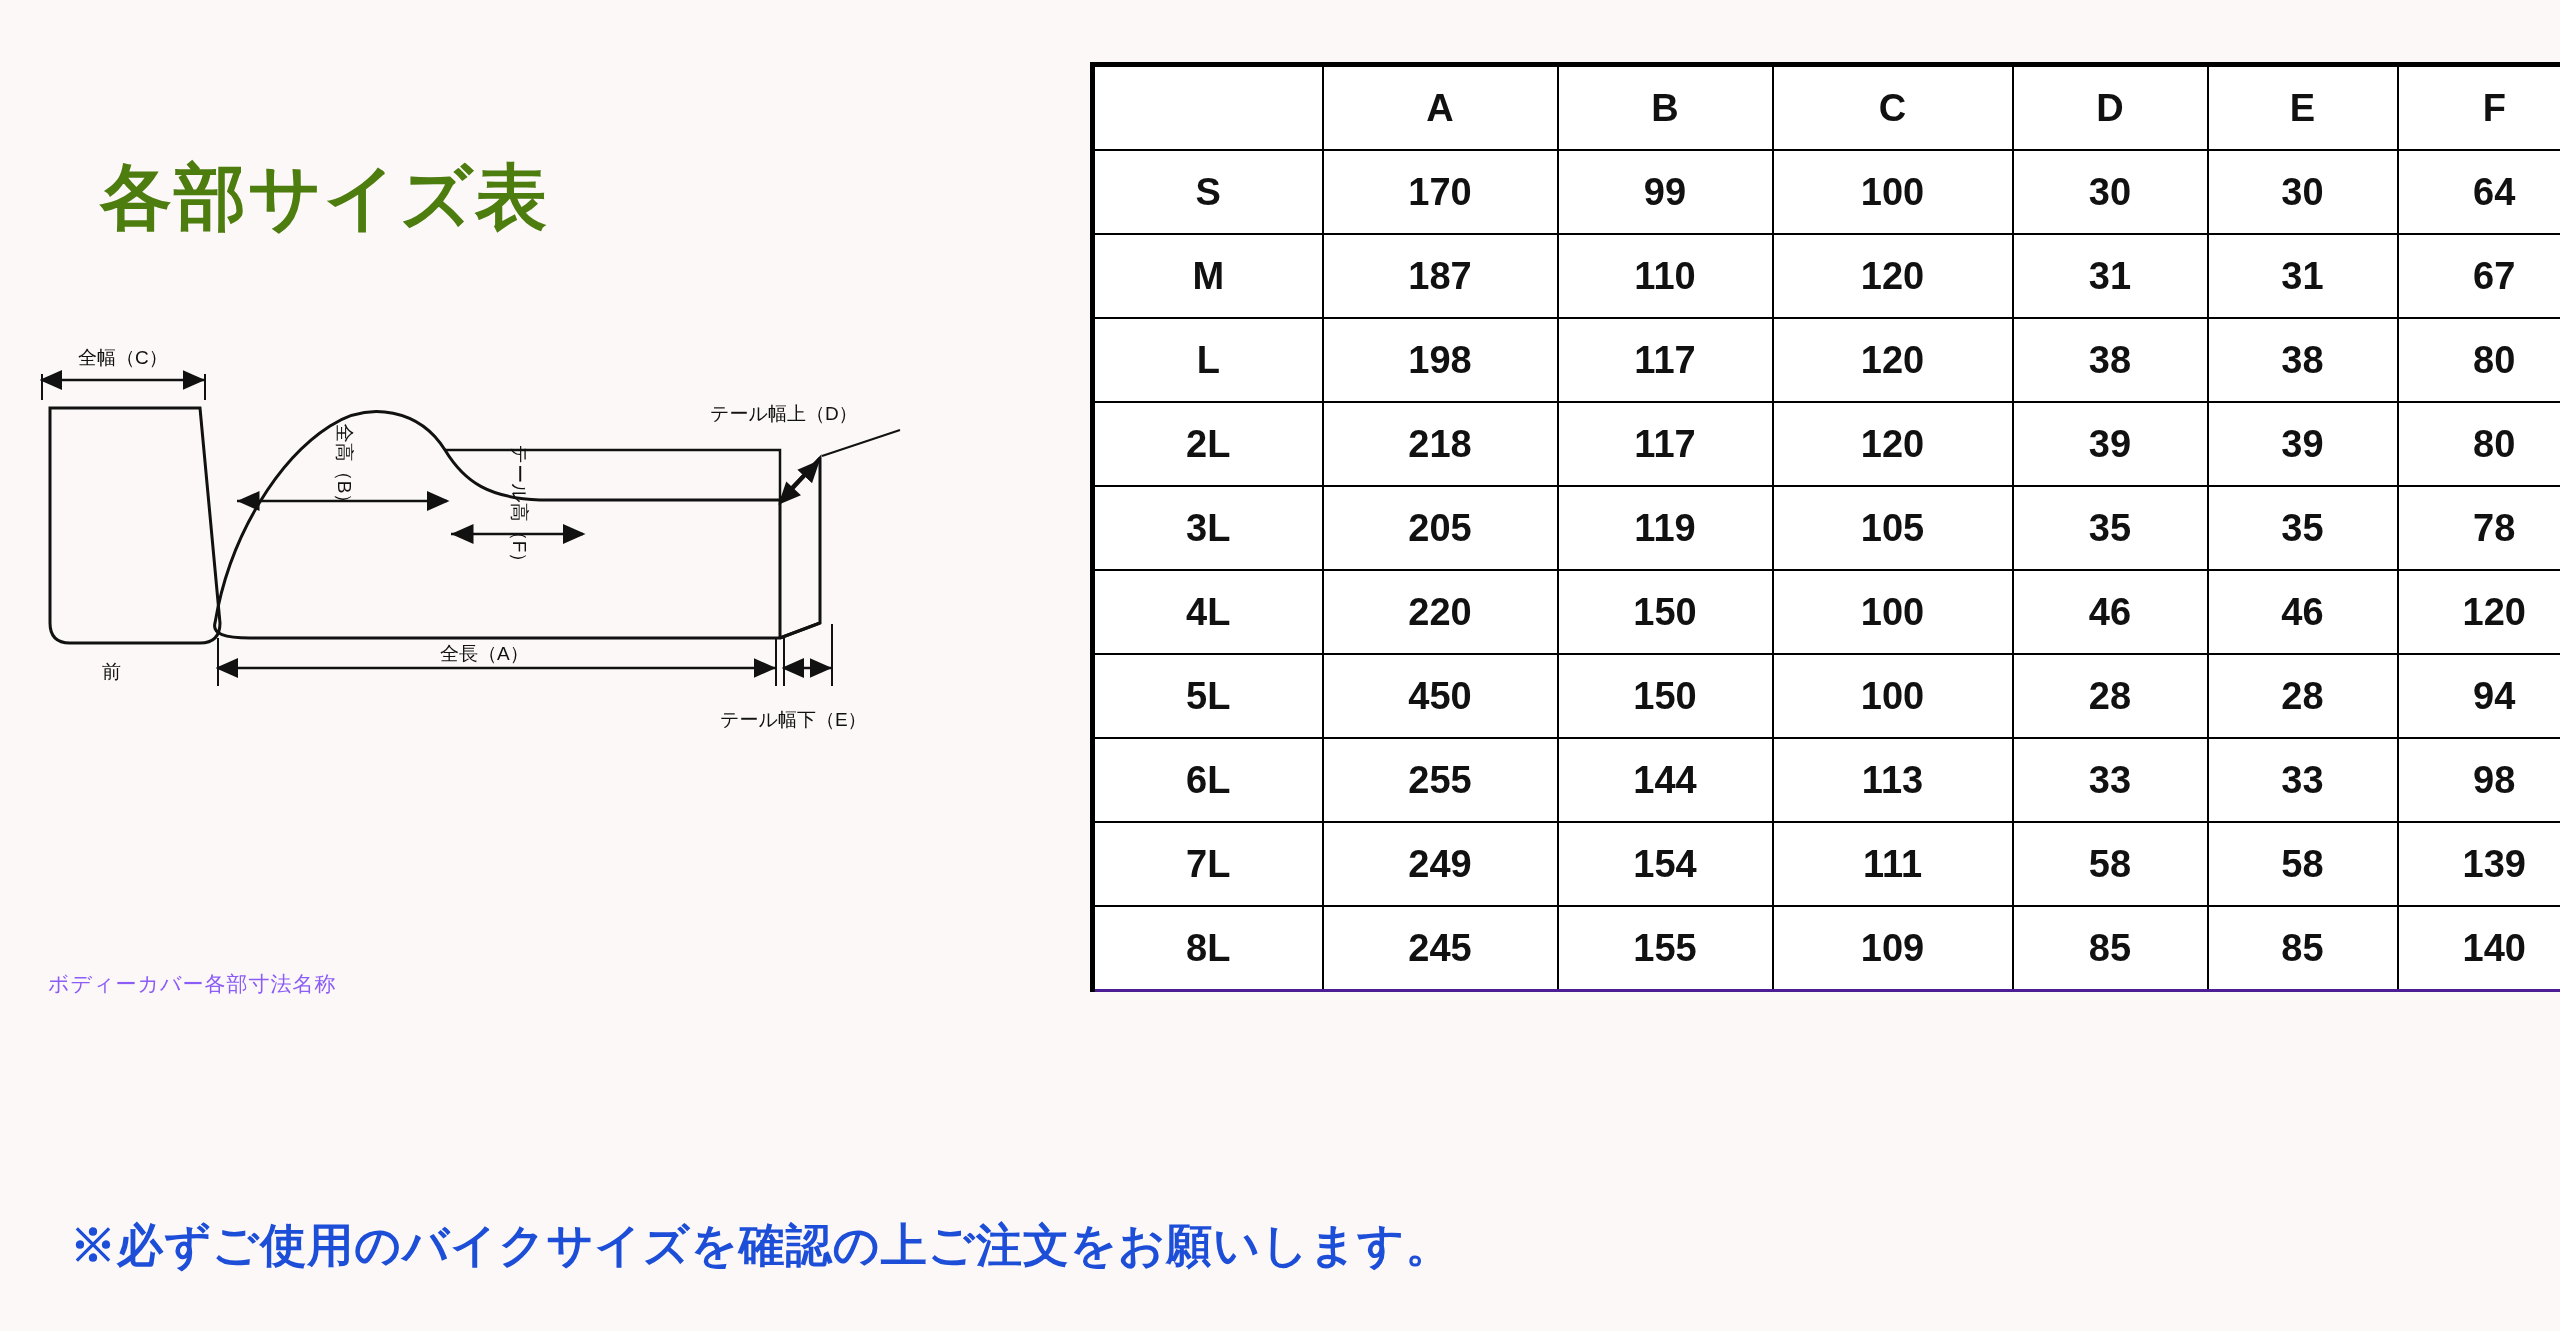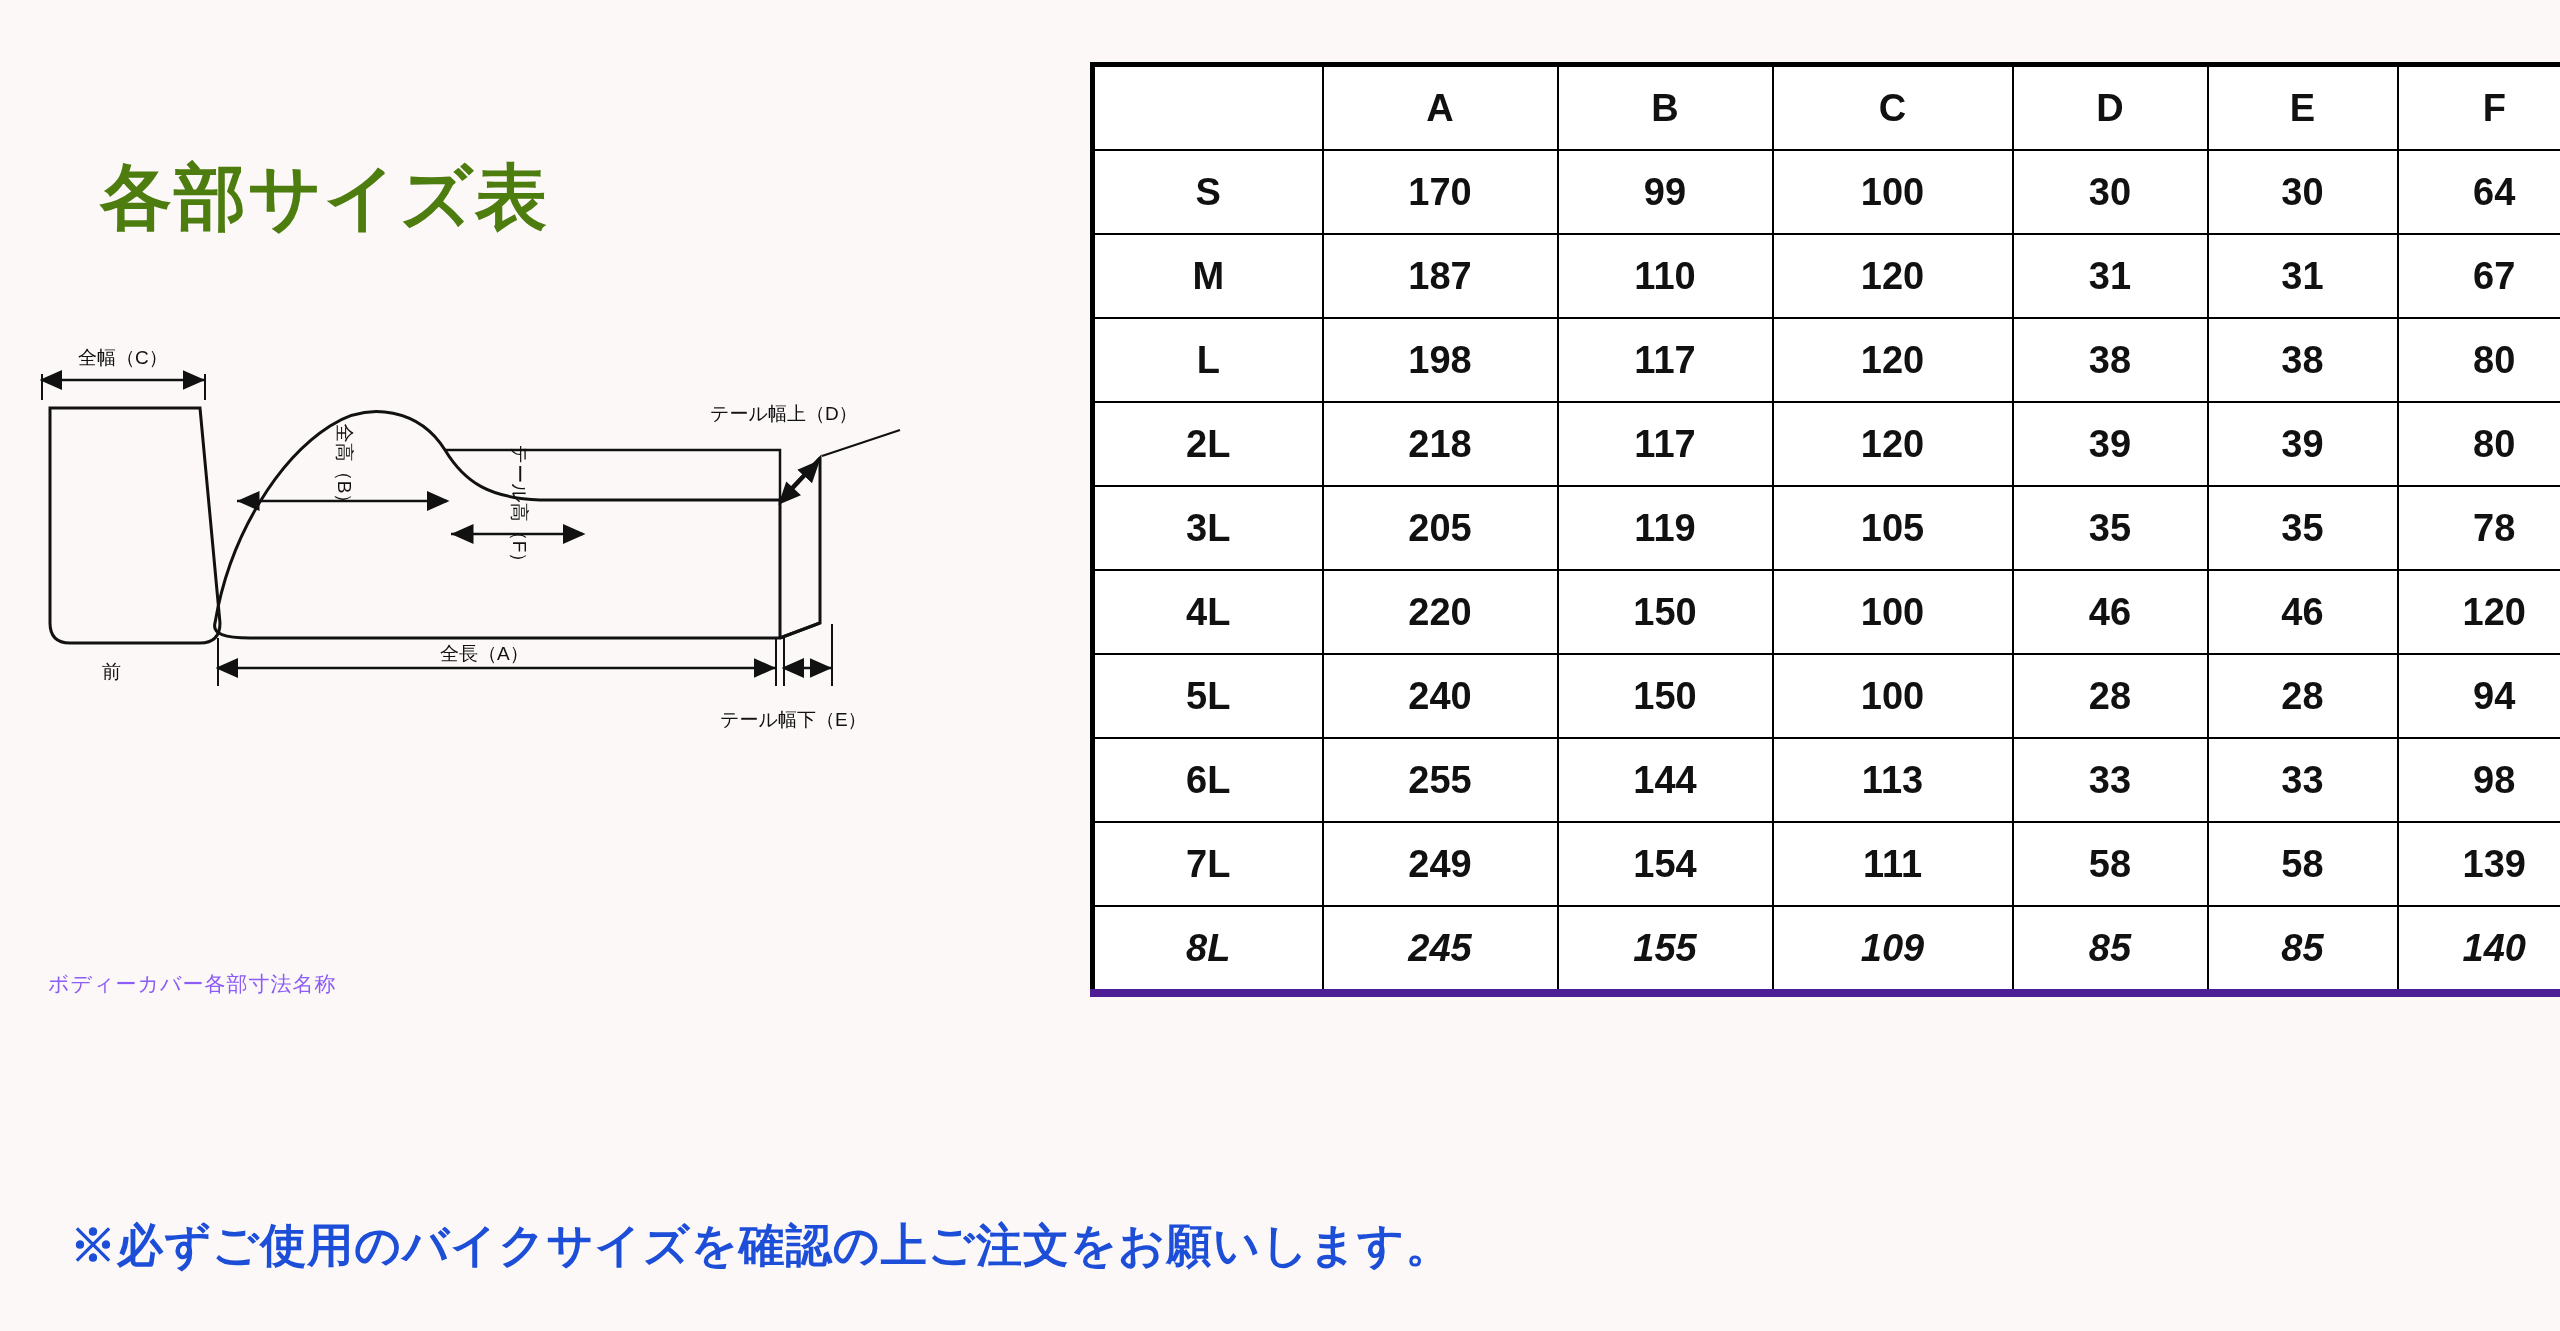--- a/index.html
+++ b/index.html
@@ -82,21 +82,21 @@
     font-weight: bold;
     color: #111;
     font-family: "Liberation Sans", sans-serif;
   }
   table.size-table .outer-top td,
   table.size-table .outer-top th { border-top: 5px solid #000; }
   table.size-table tr td:first-child,
   table.size-table tr th:first-child { border-left: 5px solid #000; }
   table.size-table tr td:last-child,
   table.size-table tr th:last-child { border-right: 5px solid #000; }
-  table.size-table tr:last-child td { border-bottom: 8px solid #4c1d95; font-style: italic; }
+  table.size-table tr:last-child td { border-bottom: 3px solid #4c1d95; }
 
   col.c-label { width: 230px; }
   col.c-a { width: 235px; }
   col.c-b { width: 215px; }
   col.c-c { width: 240px; }
   col.c-d { width: 195px; }
   col.c-e { width: 190px; }
   col.c-f { width: 195px; }
 
   .hdr-cell { font-size: 40px; }
@@ -283,21 +283,21 @@
           <td class="row-label">4L</td>
           <td>220</td>
           <td>150</td>
           <td>100</td>
           <td>46</td>
           <td>46</td>
           <td>120</td>
         </tr>
         <tr>
           <td class="row-label">5L</td>
-          <td>240</td>
+          <td>450</td>
           <td>150</td>
           <td>100</td>
           <td>28</td>
           <td>28</td>
           <td>94</td>
         </tr>
         <tr>
           <td class="row-label">6L</td>
           <td>255</td>
           <td>144</td>

